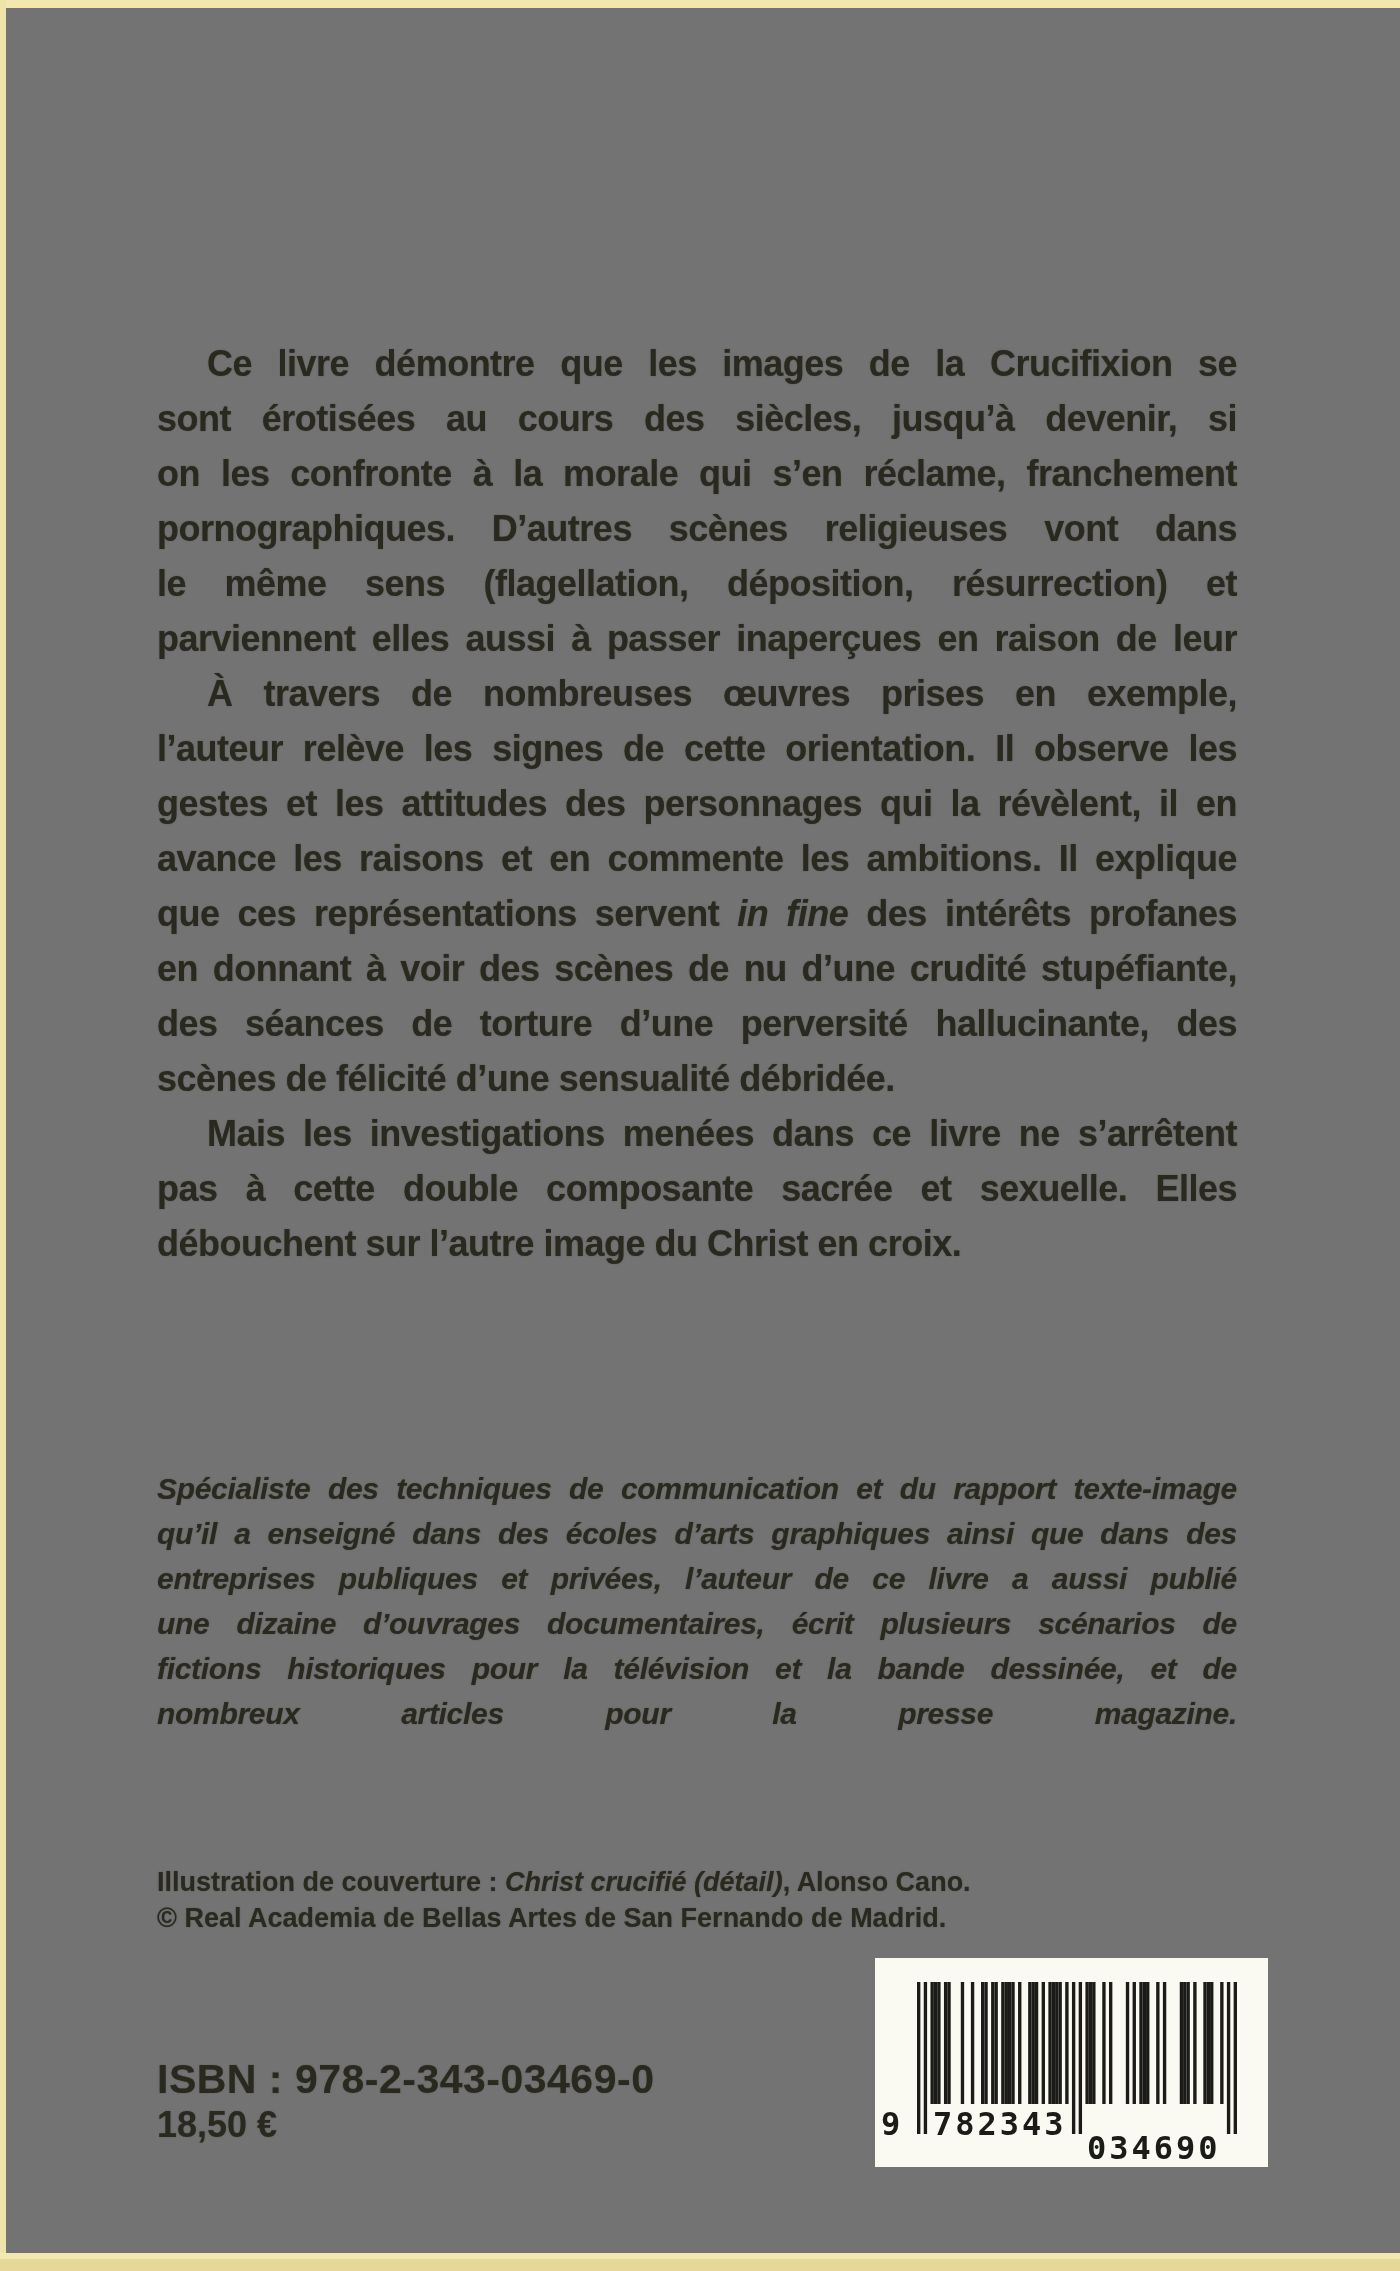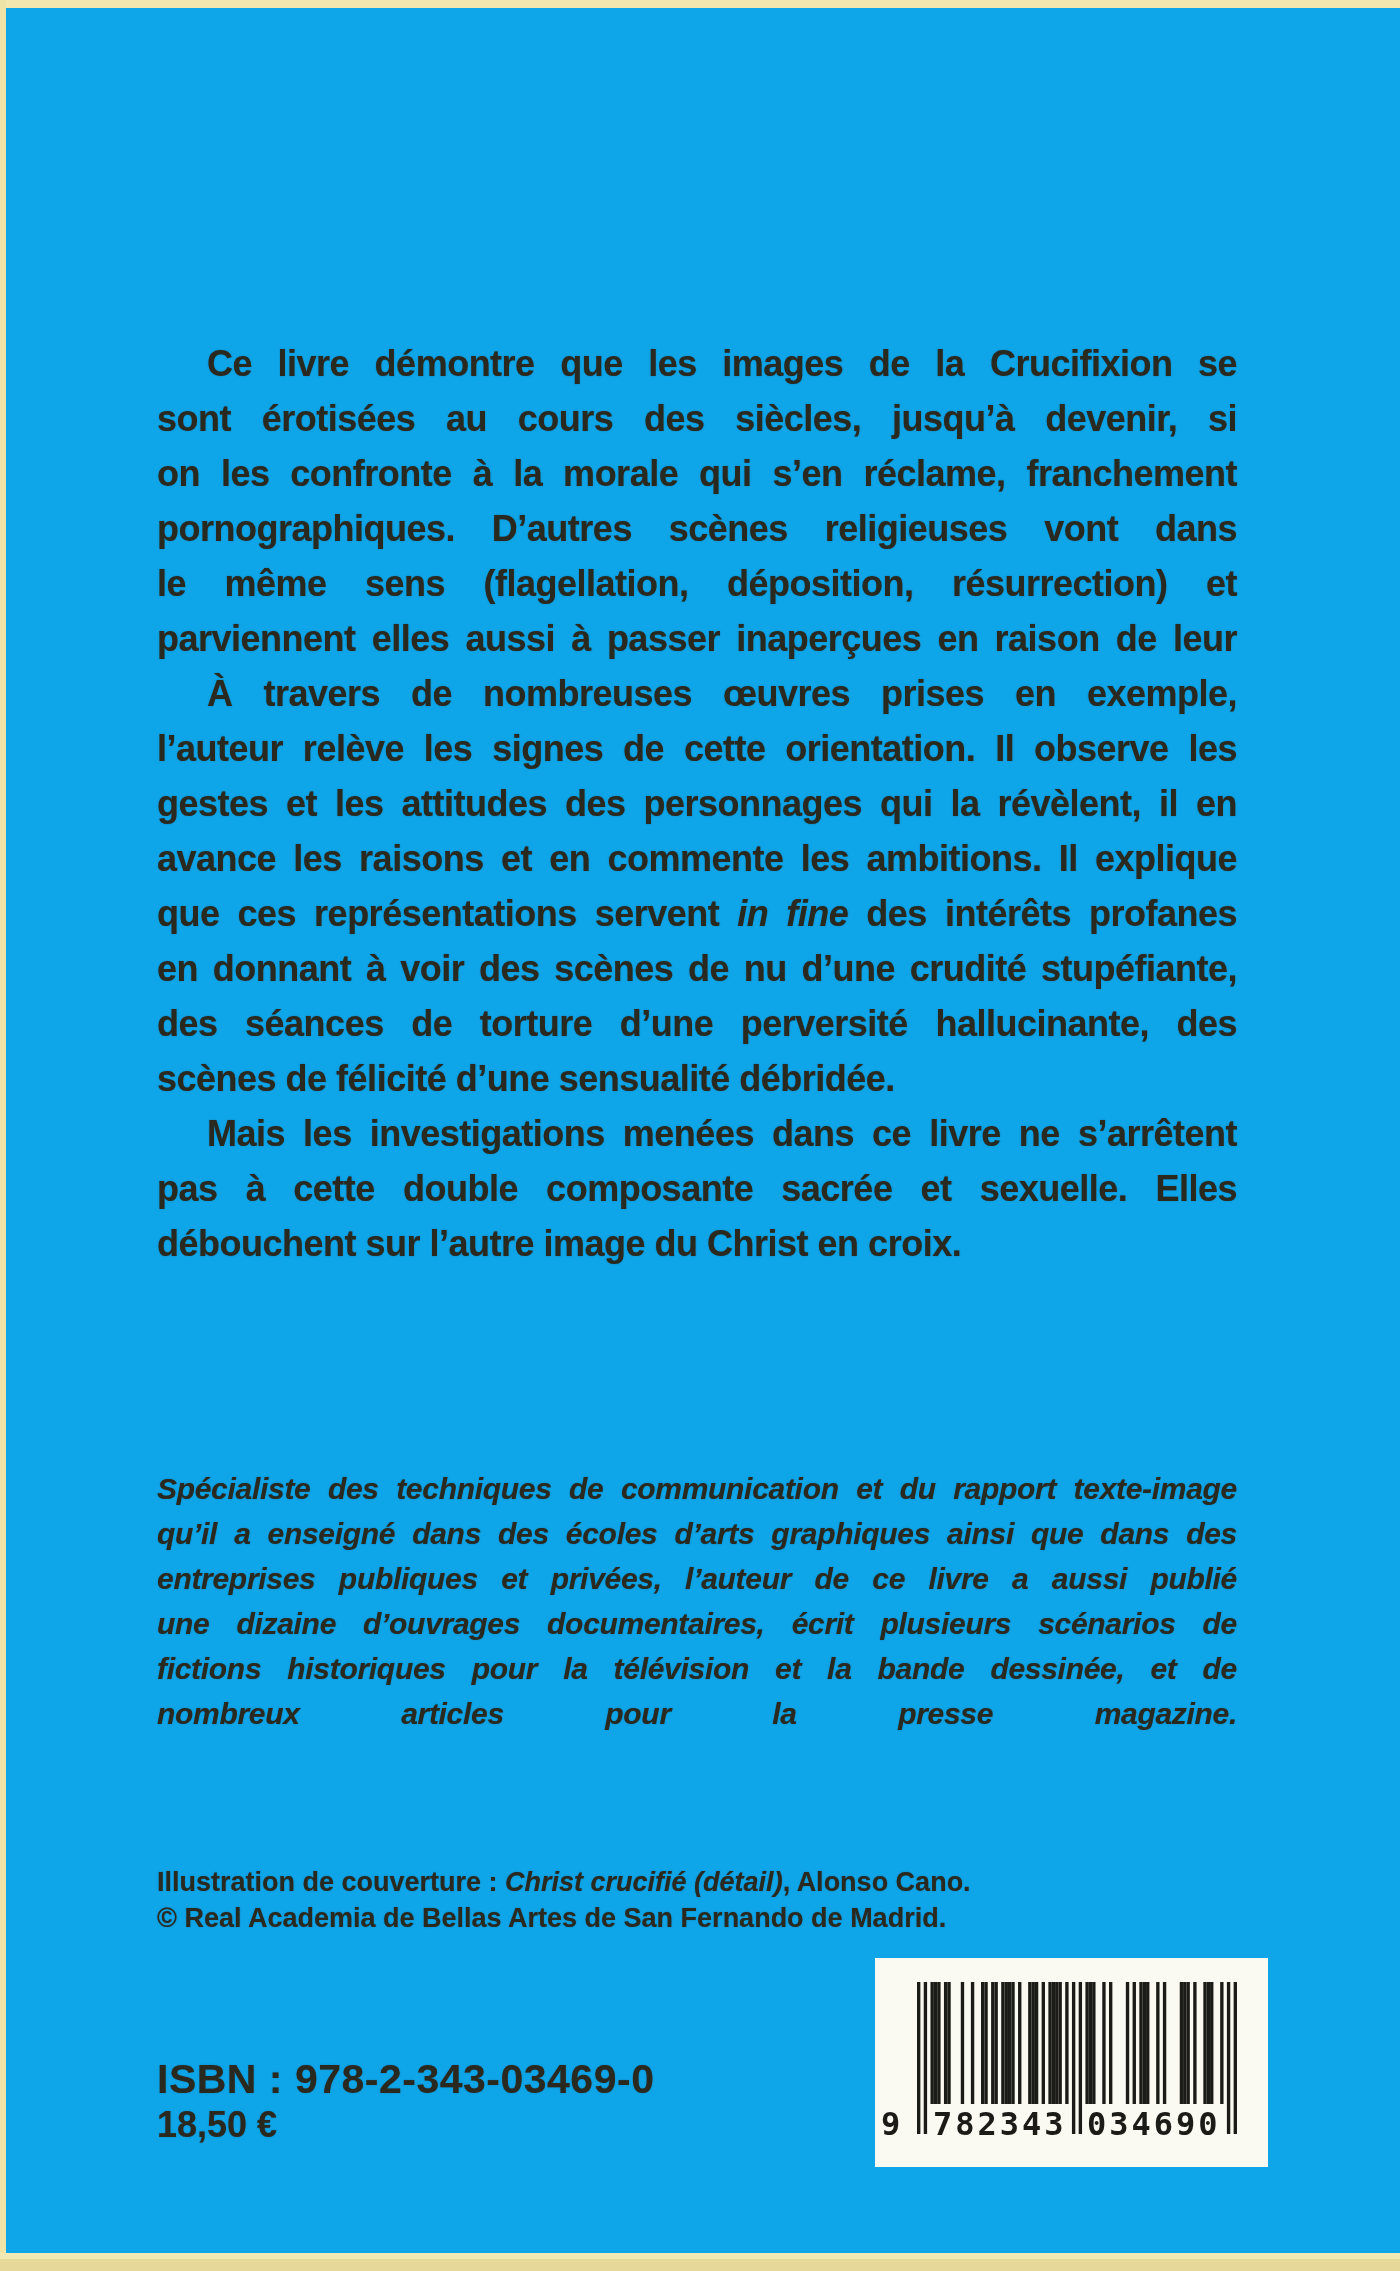--- a/index.html
+++ b/index.html
@@ -1,18 +1,18 @@
 <!DOCTYPE html>
 <html><head>
 <meta charset="utf-8">
 <style>
   html,body { margin:0; padding:0; background:#d8cf9a; }
   .page {
     position:relative; width:1400px; height:2271px; margin:0 auto;
-    background:#0ea5e9; overflow:hidden;
+    background:#737373; overflow:hidden;
     font-family:"Liberation Sans", sans-serif; color:#2a2920;
     text-shadow: 0 0 1.2px rgba(43,42,32,0.5);
   }
   
   .edge-top    { position:absolute; left:0; top:0; width:1400px; height:8px; background:#f2e7ae; }
   .edge-left   { position:absolute; left:0; top:0; width:6px; height:2271px; background:#efe4a8; }
   .edge-bottom { position:absolute; left:0; top:2253px; width:1400px; height:6px; background:#f2e8b2; }
   .edge-foot   { position:absolute; left:0; top:2259px; width:1400px; height:12px; background:#e6d898; }
 
   
@@ -46,21 +46,21 @@
     background:#fbfaf2; text-shadow:none;
   }
   .barcode-bars { position:absolute; left:42px; top:24px; }
   .bc-digit {
     position:absolute; top:146px; color:#1b1b18;
     font-family:"DejaVu Sans Mono", monospace; font-weight:bold;
     font-size:32px; letter-spacing:3px; line-height:40px;
   }
   .bc-first { left:6px; }
   .bc-left  { left:58px; }
-  .bc-right { left:212px; }
+  .bc-right { left:212px;margin-top:24px; }
 </style>
 </head>
 <body>
 
 <div class="page">
 
   <div class="edge-top"></div>
   <div class="edge-left"></div>
   <div class="edge-bottom"></div>
   <div class="edge-foot"></div>

